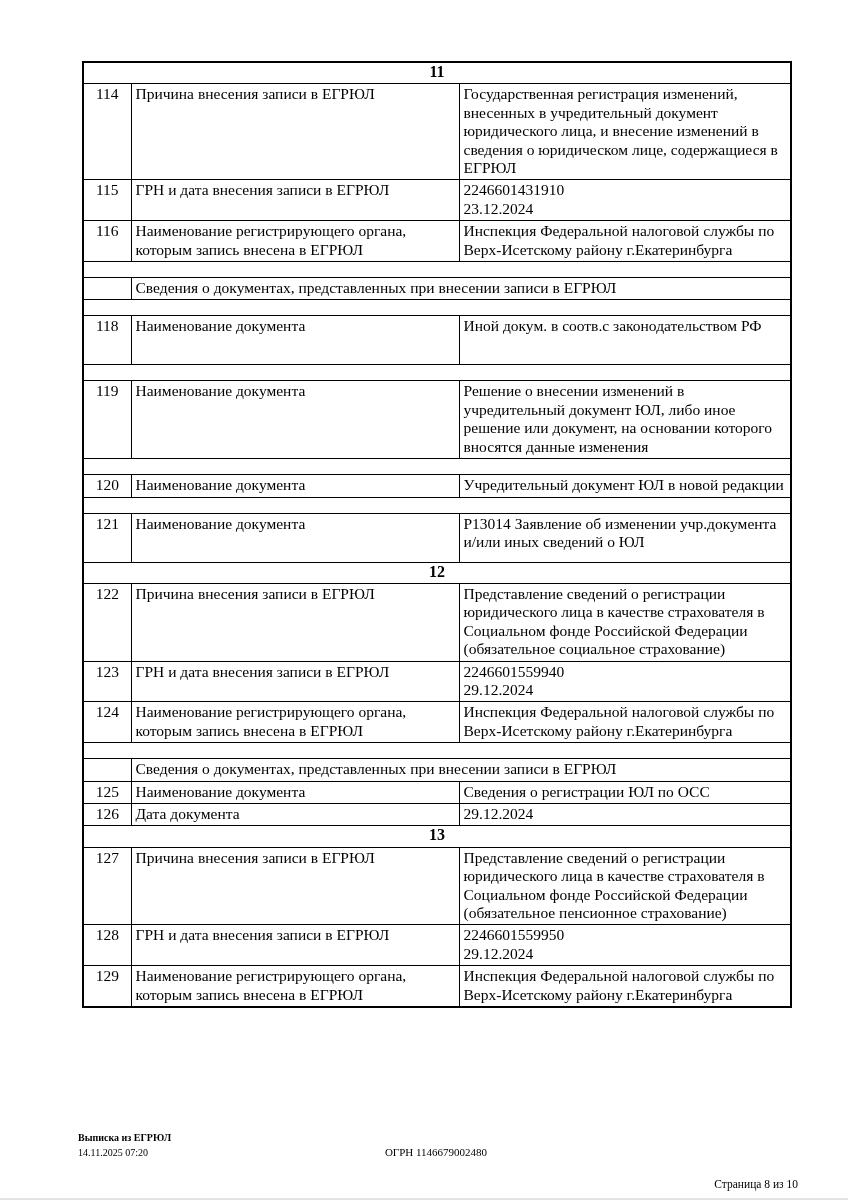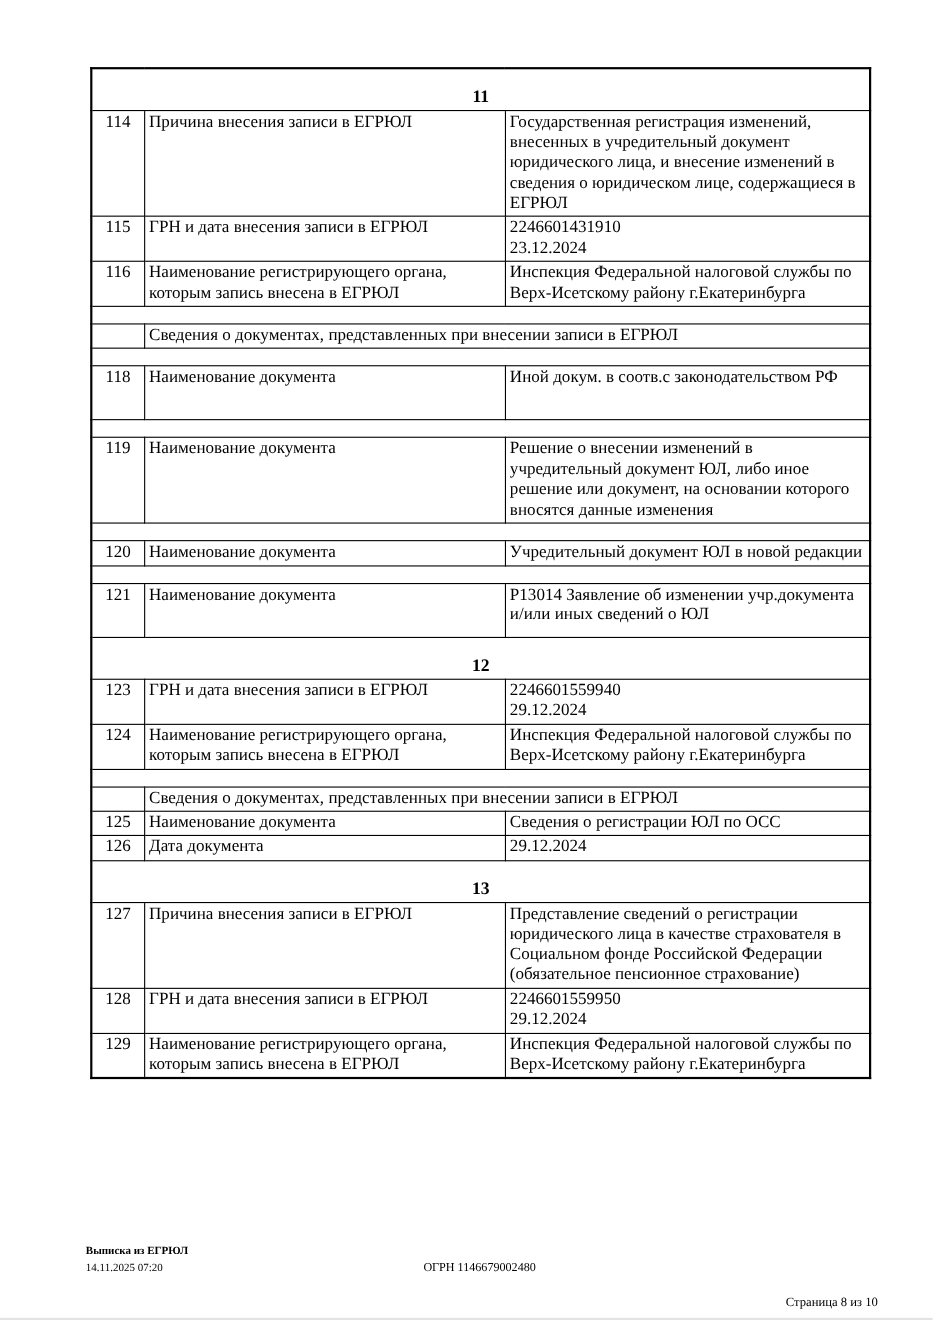--- a/index.html
+++ b/index.html
@@ -37,21 +37,21 @@
     overflow: hidden;
   }
   td.c-num {
     text-align: center;
     padding: 1px 2px 2px 2px;
   }
   td.c-value { white-space: pre-line; font-family: Liberation Serif, serif; }
   tr.section-row td {
     text-align: center;
     font-weight: bold;
-    padding: 17px 0 2px 0;
+    padding: 0 0 2px 0;
     height: 18px;
     font-size: 16px;
   }
   tr.spacer-row td { height: 15px; padding: 0; }
   tr.subheader-row td.c-sub { }
   tr.h45 td { height: 45px; margin-left: 41px; }
   .footer-left {
     position: absolute;
     left: 78px;
     top: 1131px;
@@ -142,20 +142,25 @@
       </tr>
       <tr class="h45">
         <td class="c-num">121</td>
         <td class="c-label">Наименование документа</td>
         <td class="c-value">Р13014 Заявление об изменении учр.документа и/или иных сведений о ЮЛ</td>
       </tr>
       <tr class="section-row">
         <td colspan="3">12</td>
       </tr>
       <tr>
+        <td class="c-num">122</td>
+        <td class="c-label">Причина внесения записи в ЕГРЮЛ</td>
+        <td class="c-value">Представление сведений о регистрации юридического лица в качестве страхователя в Социальном фонде Российской Федерации (обязательное социальное страхование)</td>
+      </tr>
+      <tr>
         <td class="c-num">123</td>
         <td class="c-label">ГРН и дата внесения записи в ЕГРЮЛ</td>
         <td class="c-value">2246601559940
 29.12.2024</td>
       </tr>
       <tr>
         <td class="c-num">124</td>
         <td class="c-label">Наименование регистрирующего органа, которым запись внесена в ЕГРЮЛ</td>
         <td class="c-value">Инспекция Федеральной налоговой службы по Верх-Исетскому району г.Екатеринбурга</td>
       </tr>

